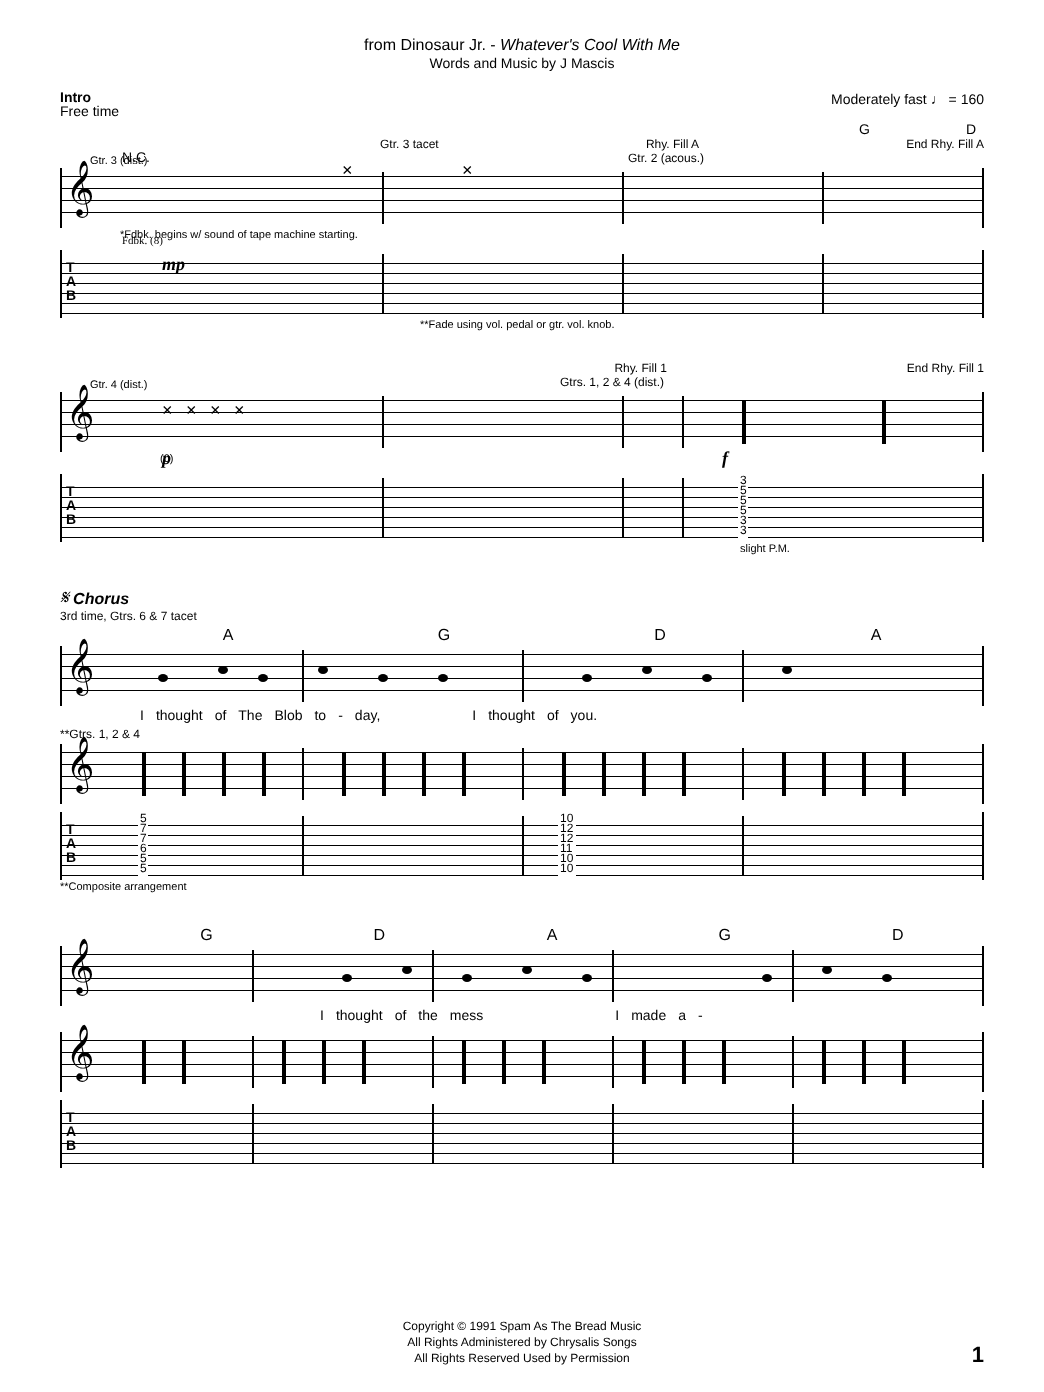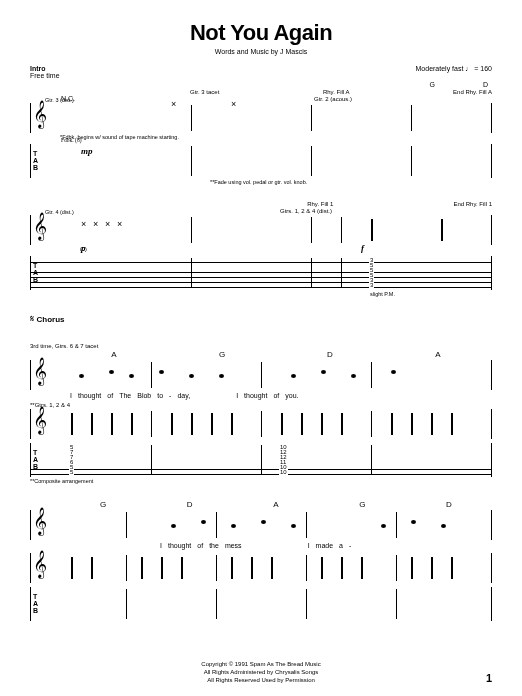--- a/index.html
+++ b/index.html
@@ -99,21 +99,21 @@
   }
   .dynamic {
     position: absolute;
     font-size: 9px;
     font-style: italic;
     font-weight: bold;
     font-family: serif;
   }
   .footnote { font-size: 5.5px; font-family: Arial, sans-serif; margin-top: 1px; }
 
-  .section-label { font-size: 8px; font-family: Arial, sans-serif; margin-bottom: 18px; }
+  .section-label { font-size: 8px; font-family: Arial, sans-serif; margin-bottom: 1px; font-style: italic; }
   .section-label .seg { font-family: serif; font-size: 10px; }
   .section-label .chorus { font-weight: bold; }
   .subnote { font-size: 6px; font-family: Arial, sans-serif; margin-bottom: 1px; }
 
   .chord-line {
     display: flex;
     font-size: 8px;
     font-family: Arial, sans-serif;
     margin-bottom: 1px;
     padding-left: 30px;
@@ -171,21 +171,24 @@
   .x-note { position: absolute; font-size: 9px; font-family: Arial, sans-serif; }
   .barline { position: absolute; width: 1px; background: #000; top: 2px; bottom: 2px; }
 
   .gtr-label { position: absolute; font-size: 5.5px; font-family: Arial, sans-serif; left: 14px; top: -6px; }
   .nc { position: absolute; font-size: 7px; font-family: Arial, sans-serif; left: 30px; top: -8px; }
 </style>
 </head>
 <body>
 
 <div class="header">
-  <div class="title">Not You Again</div>
+  <div class="from-line">
+    <span>from Dinosaur Jr. -</span>
+    <span class="album">Whatever's Cool With Me</span>
+  </div>
   <div class="credit">Words and Music by J Mascis</div>
 </div>
 
 <div class="section-row">
   <div class="intro-block">
     <div class="intro">Intro</div>
     <div>Free time</div>
   </div>
   <div class="tempo">
     <span>Moderately fast</span>

